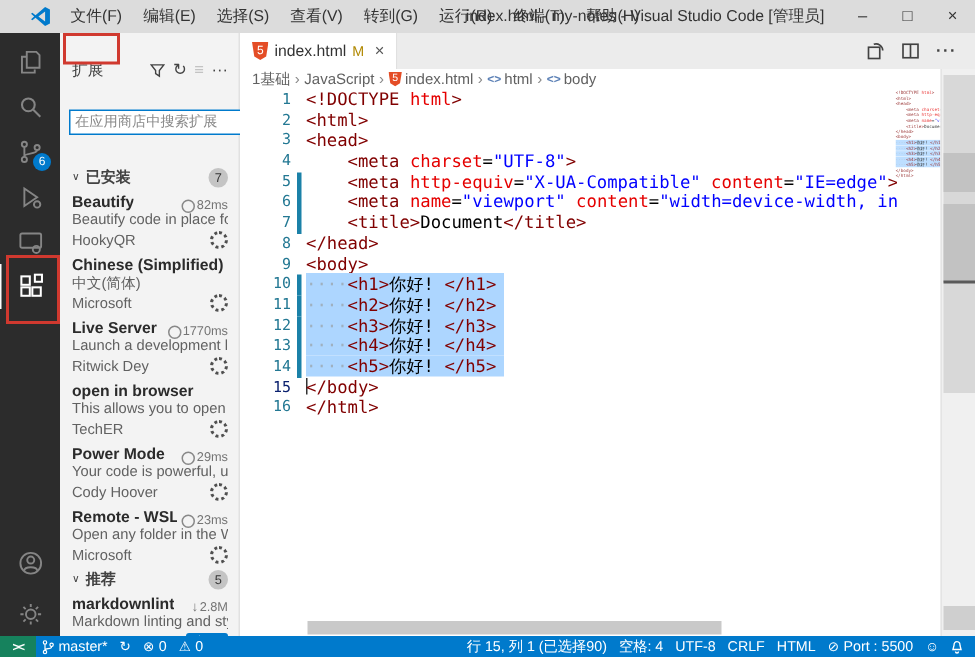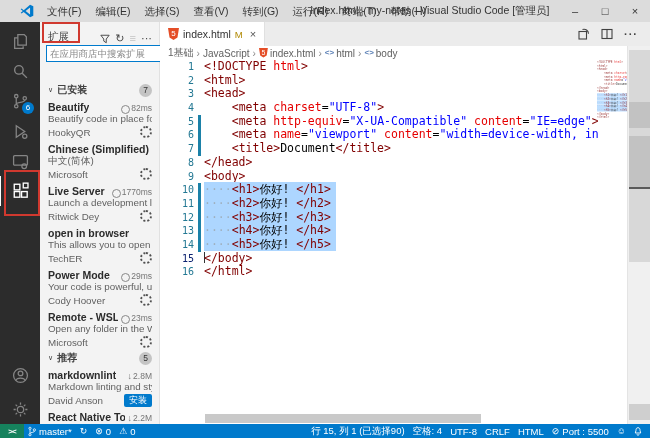--- a/index.html
+++ b/index.html
@@ -22,21 +22,21 @@
   
   .activitybar{width:40px;background:#2c2c2c;display:flex;flex-direction:column;align-items:center;padding-top:4px;flex:none}
   .act-item{width:40px;height:30px;display:flex;align-items:center;justify-content:center;position:relative}
   .act-item.active{border-left:2px solid #fff}
   .act-badge{position:absolute;right:6px;bottom:2px;background:#007acc;color:#fff;font-size:8px;
              width:12px;height:12px;border-radius:50%;text-align:center;line-height:12px}
   .act-bottom{margin-top:auto;margin-bottom:4px}
 
   
   .sidebar{width:120px;background:#f3f3f3;flex:none;overflow:hidden;position:relative;box-shadow:inset -1px 0 0 #e1e1e1}
-  .sb-header{height:22px;display:flex;align-items:flex-end;padding:0 8px}
+  .sb-header{height:22px;display:flex;align-items:center;padding:14px 8px}
   .sb-title{font-size:10.5px;color:#424242}
   .sb-actions{margin-left:auto;display:flex;align-items:center;gap:5px;color:#424242}
   .sb-ic{font-size:11px;line-height:1}
   .sb-ic.dim{color:#c3c3c3}
   .sb-search input{width:108px;height:15px;margin:1px 6px 20px;border:1px solid #007acc;background:#fff;
                    font-size:9.5px;padding:0 3px;font-family:"Liberation Sans",sans-serif;color:#333;outline:none;display:block}
   .sb-search input::placeholder{color:#8a8a8a}
   .sb-sec{height:16px;display:flex;align-items:center;padding:0 8px;font-size:10px;font-weight:bold;color:#424242}
   .sb-sec .chev{font-size:7px;margin-right:4px;font-weight:normal}
   .sec-badge{margin-left:auto;background:#c4c4c4;color:#333;font-weight:normal;font-size:8.5px;

